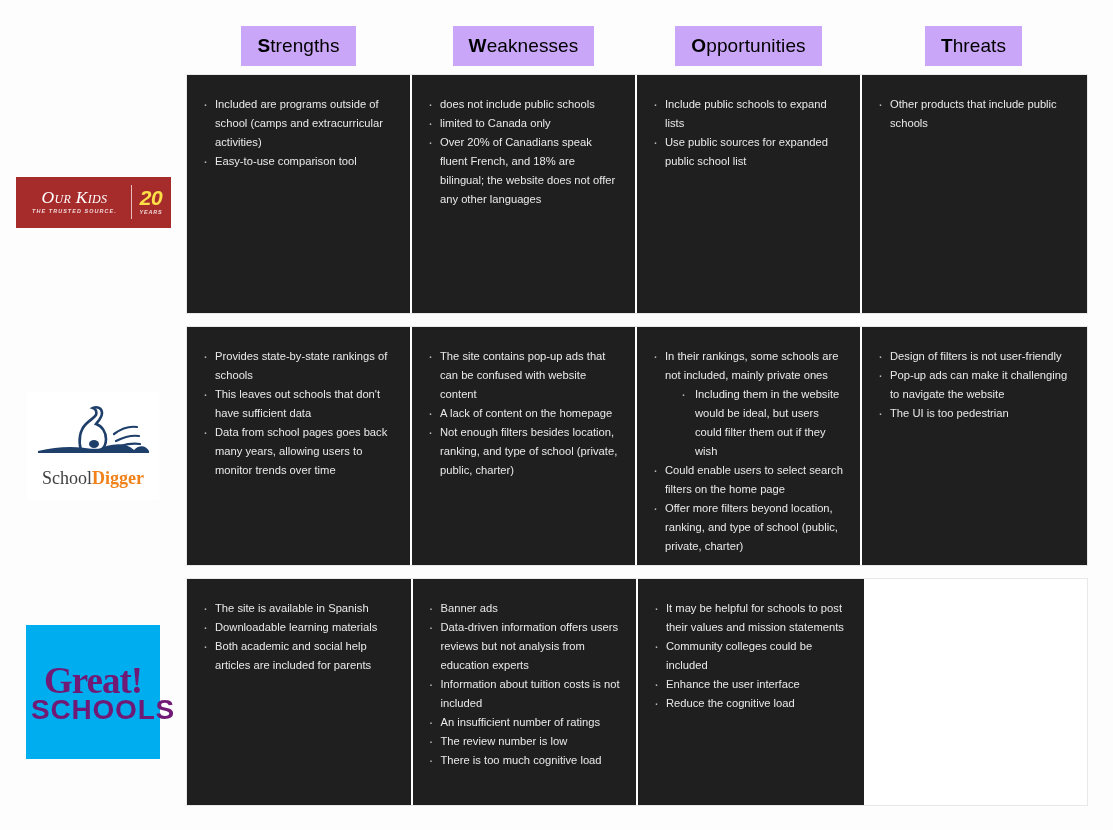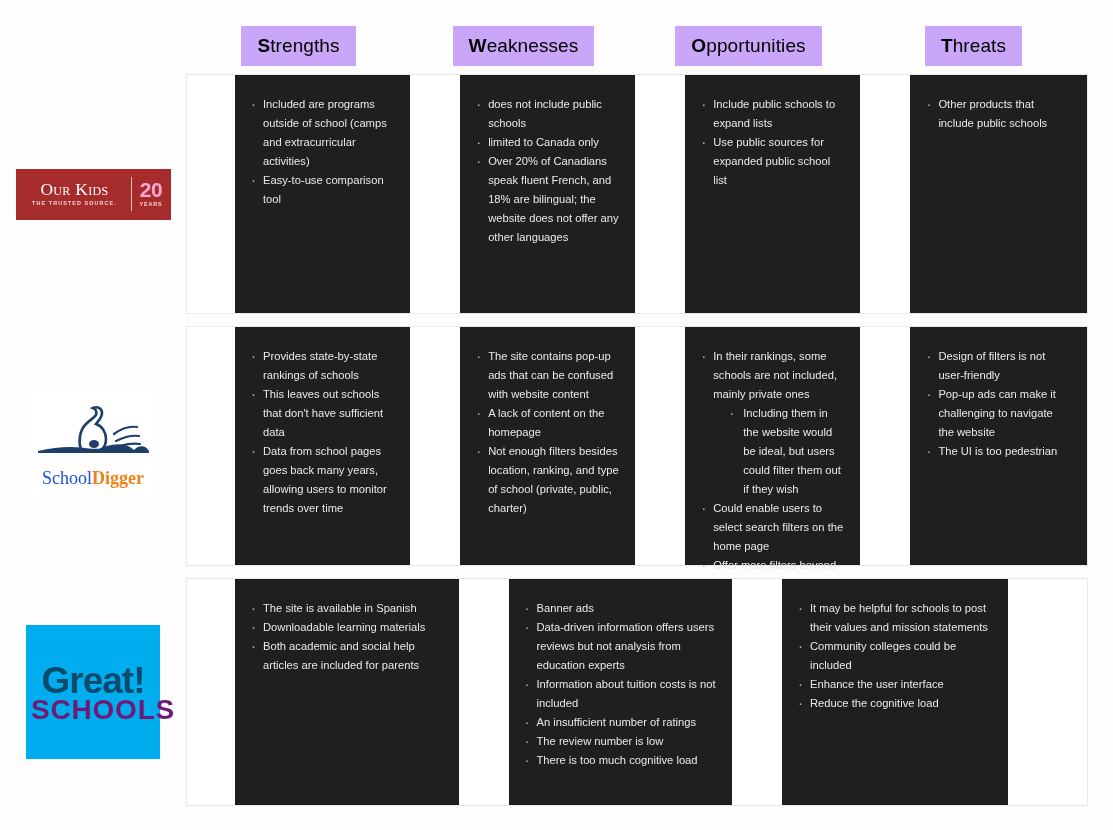--- a/index.html
+++ b/index.html
@@ -60,21 +60,20 @@
   }
   #row-0 { top: 74px;  height: 240px; }
   #row-1 { top: 326px; height: 240px; }
   #row-2 { top: 578px; height: 228px; }
 
   .cell {
     width: 225.5px;
     background: #201f1f;
     padding: 20px 16px 12px 14px;
     border-right: 2px solid #ffffff;
-    margin-left: 48px;
   }
   .cell:last-child { border-right: none; }
 
   ul.bullets {
     list-style: none;
     margin: 0;
     padding: 0;
   }
   ul.bullets li {
     position: relative;
@@ -109,21 +108,21 @@
 
   
   .logo-slot {
     position: absolute;
     left: 0;
     width: 186px;
     display: flex;
     align-items: center;
     justify-content: center;
   }
-  #logo-0 { top: 74px;  height: 240px; }
+  #logo-0 { top: 82px;  height: 240px; font-style: italic; }
   #logo-1 { top: 326px; height: 240px; }
   #logo-2 { top: 578px; height: 228px; }
 
   
   .ourkids {
     width: 155px;
     height: 51px;
     background: #a62c2c;
     display: flex;
     align-items: center;
@@ -155,21 +154,21 @@
   }
   .ok-divider {
     width: 1px;
     height: 34px;
     background: #e7bcbc;
     margin: 0 7px 0 0;
   }
   .ok-right { text-align: center; }
   .ok-20 {
     font-family: "Liberation Sans", sans-serif;
-    color: #f9a8d4;
+    color: #fde047;
     font-size: 21px;
     font-weight: bold;
     line-height: 21px;
     letter-spacing: -.5px;
   }
   .ok-years {
     font-family: "Liberation Sans", sans-serif;
     color: #f2d8d8;
     font-size: 5.4px;
     letter-spacing: .9px;
@@ -188,36 +187,36 @@
     justify-content: center;
   }
   .sd-art { width: 118px; height: 62px; display:block; }
   .sd-word {
     margin-top: 2px;
     font-family: "Liberation Serif", serif;
     font-size: 18px;
     line-height: 20px;
     white-space: nowrap;
   }
-  .sd-school { color: #1d4ed8; }
+  .sd-school { color: #404040; }
   .sd-digger { color: #f08219; font-weight: bold; }
 
   
   .greatschools {
     width: 134px;
     height: 134px;
     background: #00adee;
     display: flex;
     flex-direction: column;
     align-items: center;
     justify-content: center;
   }
   .gs-great {
-    color: #0c4a6e;
-    font-family: Liberation Sans, sans-serif;
+    color: #701a75;
+    font-family: Liberation Serif, serif;
     font-weight: bold;
     font-size: 37px;
     line-height: 36px;
     letter-spacing: -1px;
   }
   .gs-schools {
     color: #701a75;
     font-family: "Liberation Sans", sans-serif;
     font-weight: bold;
     font-size: 28px;

